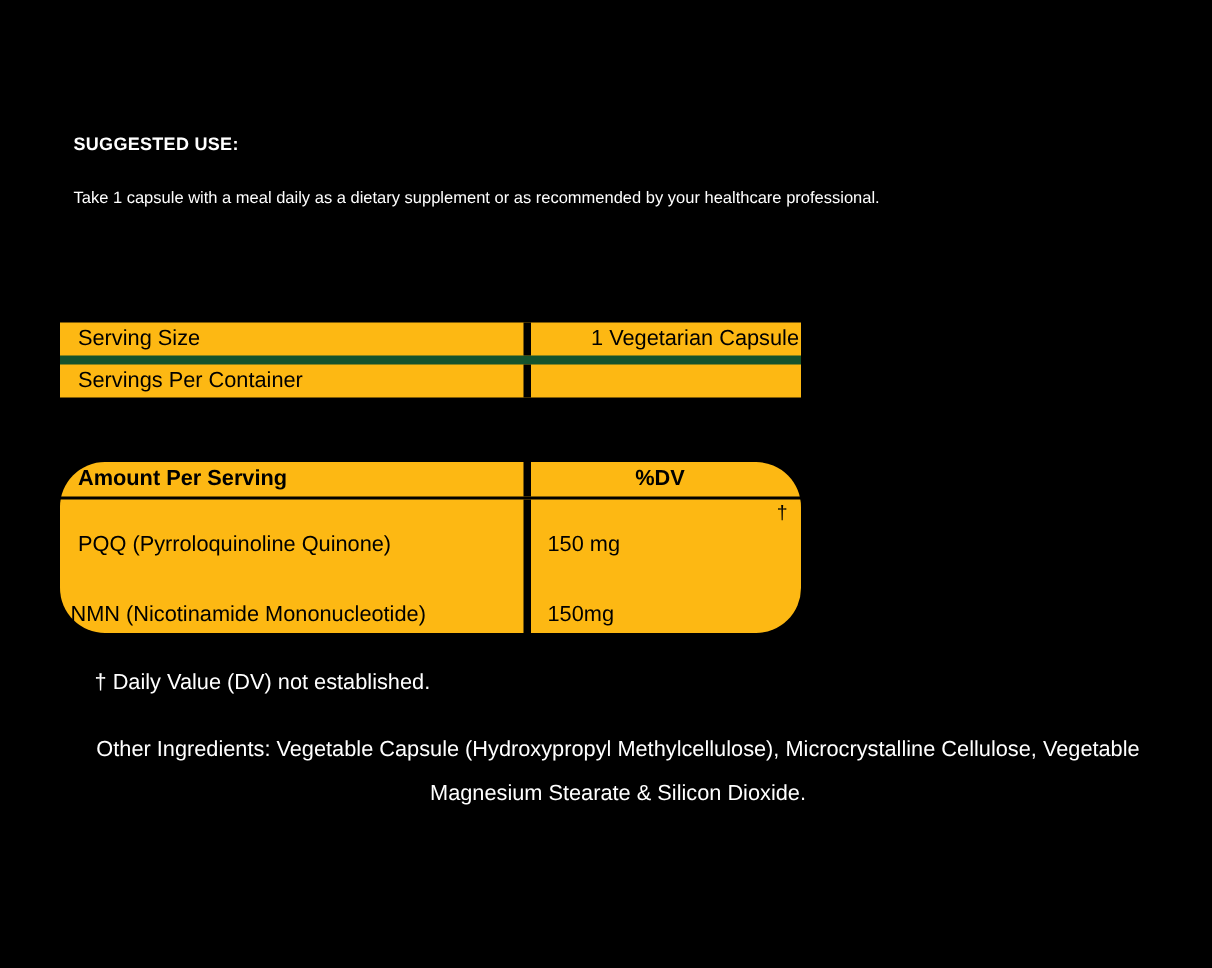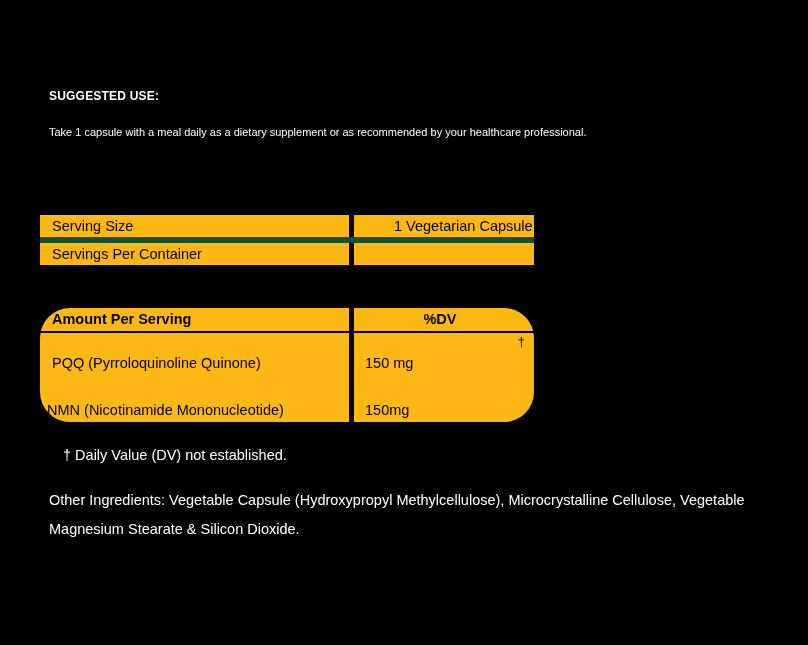--- a/index.html
+++ b/index.html
@@ -110,20 +110,21 @@
     color: #ffffff;
   }
   .other-ingredients {
     position: absolute;
     left: 49px;
     top: 486px;
     width: 726px;
     font-size: 14.5px;
     line-height: 29px;
     color: #ffffff;
+    text-align: center;
   }
 </style>
 </head>
 <body>
 
 <div class="label">
 
   <div class="suggested-heading">SUGGESTED USE:</div>
 
   <div class="suggested-body">Take 1 capsule with a meal daily as a dietary supplement or as recommended by your healthcare professional.</div>

